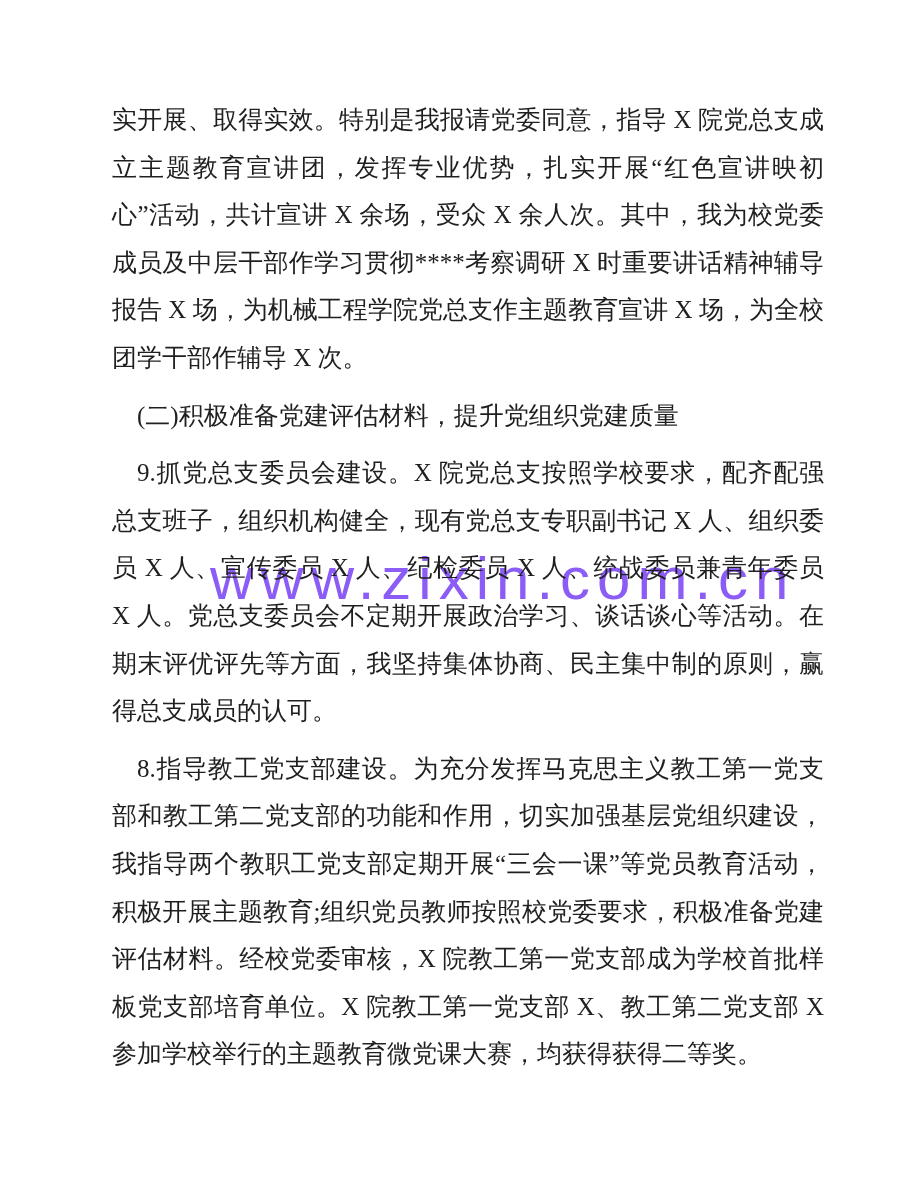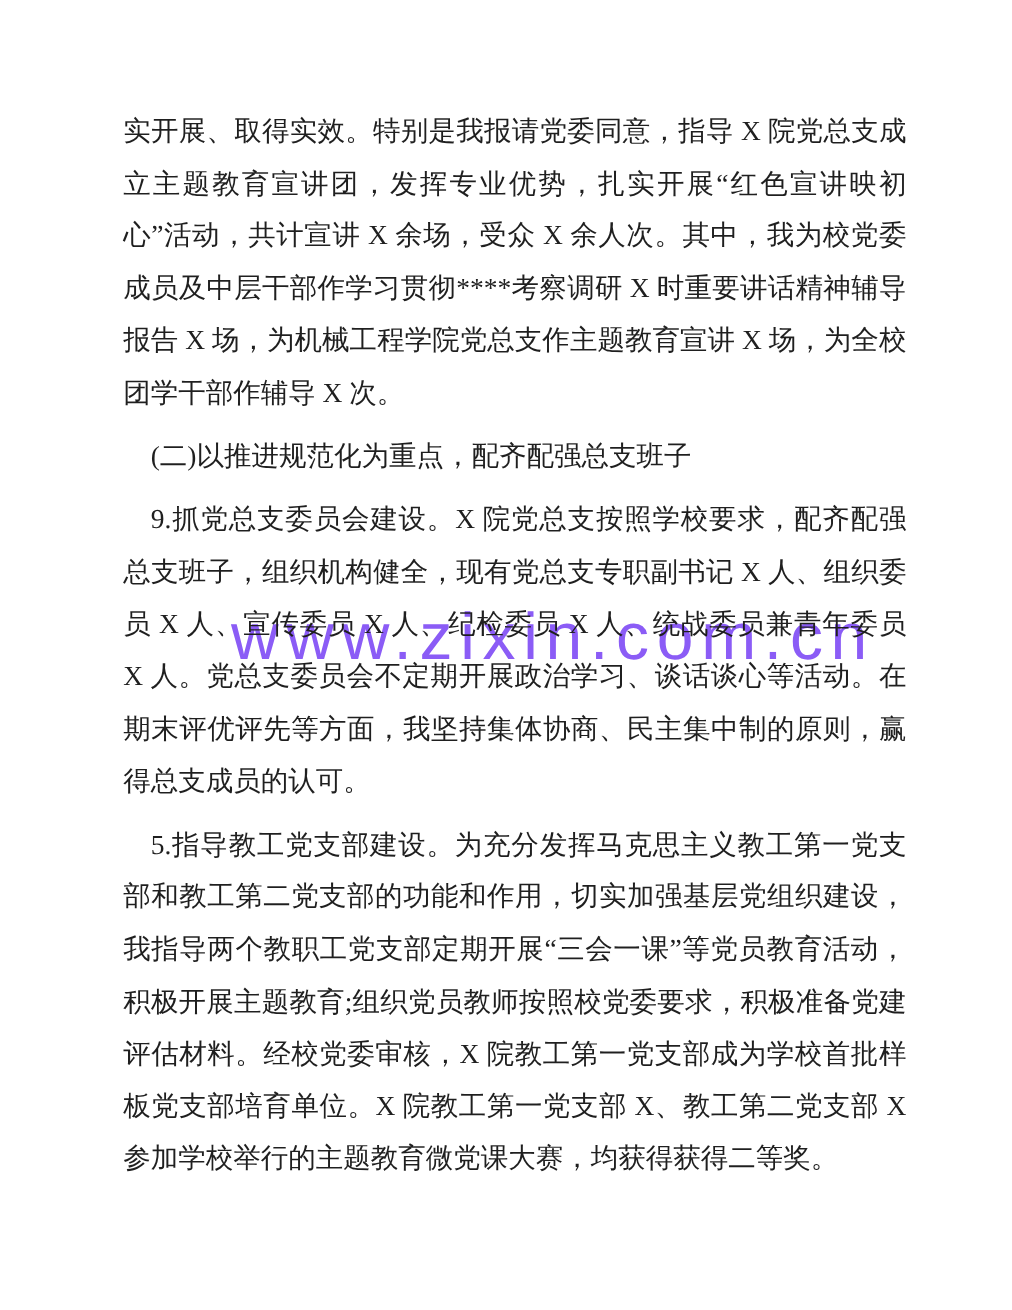--- a/index.html
+++ b/index.html
@@ -50,18 +50,18 @@
 </style>
 </head>
 <body>
 
 <div class="page">
 
   <div class="watermark">www.zixin.com.cn</div>
 
   <div class="content">
     <p class="para">实开展、取得实效。特别是我报请党委同意，指导 X 院党总支成立主题教育宣讲团，发挥专业优势，扎实开展“红色宣讲映初心”活动，共计宣讲 X 余场，受众 X 余人次。其中，我为校党委成员及中层干部作学习贯彻****考察调研 X 时重要讲话精神辅导报告 X 场，为机械工程学院党总支作主题教育宣讲 X 场，为全校团学干部作辅导 X 次。</p>
-    <p class="para indent">(二)以推进规范化为重点，配齐配强总支班子</p>
+    <p class="para indent">(二)积极准备党建评估材料，提升党组织党建质量</p>
     <p class="para indent">9.抓党总支委员会建设。X 院党总支按照学校要求，配齐配强总支班子，组织机构健全，现有党总支专职副书记 X 人、组织委员 X 人、宣传委员 X 人、纪检委员 X 人、统战委员兼青年委员 X 人。党总支委员会不定期开展政治学习、谈话谈心等活动。在期末评优评先等方面，我坚持集体协商、民主集中制的原则，赢得总支成员的认可。</p>
-    <p class="para indent">5.指导教工党支部建设。为充分发挥马克思主义教工第一党支部和教工第二党支部的功能和作用，切实加强基层党组织建设，我指导两个教职工党支部定期开展“三会一课”等党员教育活动，积极开展主题教育;组织党员教师按照校党委要求，积极准备党建评估材料。经校党委审核，X 院教工第一党支部成为学校首批样板党支部培育单位。X 院教工第一党支部 X、教工第二党支部 X 参加学校举行的主题教育微党课大赛，均获得获得二等奖。</p>
+    <p class="para indent">8.指导教工党支部建设。为充分发挥马克思主义教工第一党支部和教工第二党支部的功能和作用，切实加强基层党组织建设，我指导两个教职工党支部定期开展“三会一课”等党员教育活动，积极开展主题教育;组织党员教师按照校党委要求，积极准备党建评估材料。经校党委审核，X 院教工第一党支部成为学校首批样板党支部培育单位。X 院教工第一党支部 X、教工第二党支部 X 参加学校举行的主题教育微党课大赛，均获得获得二等奖。</p>
   </div>
 
 </div>
 
 </body></html>

